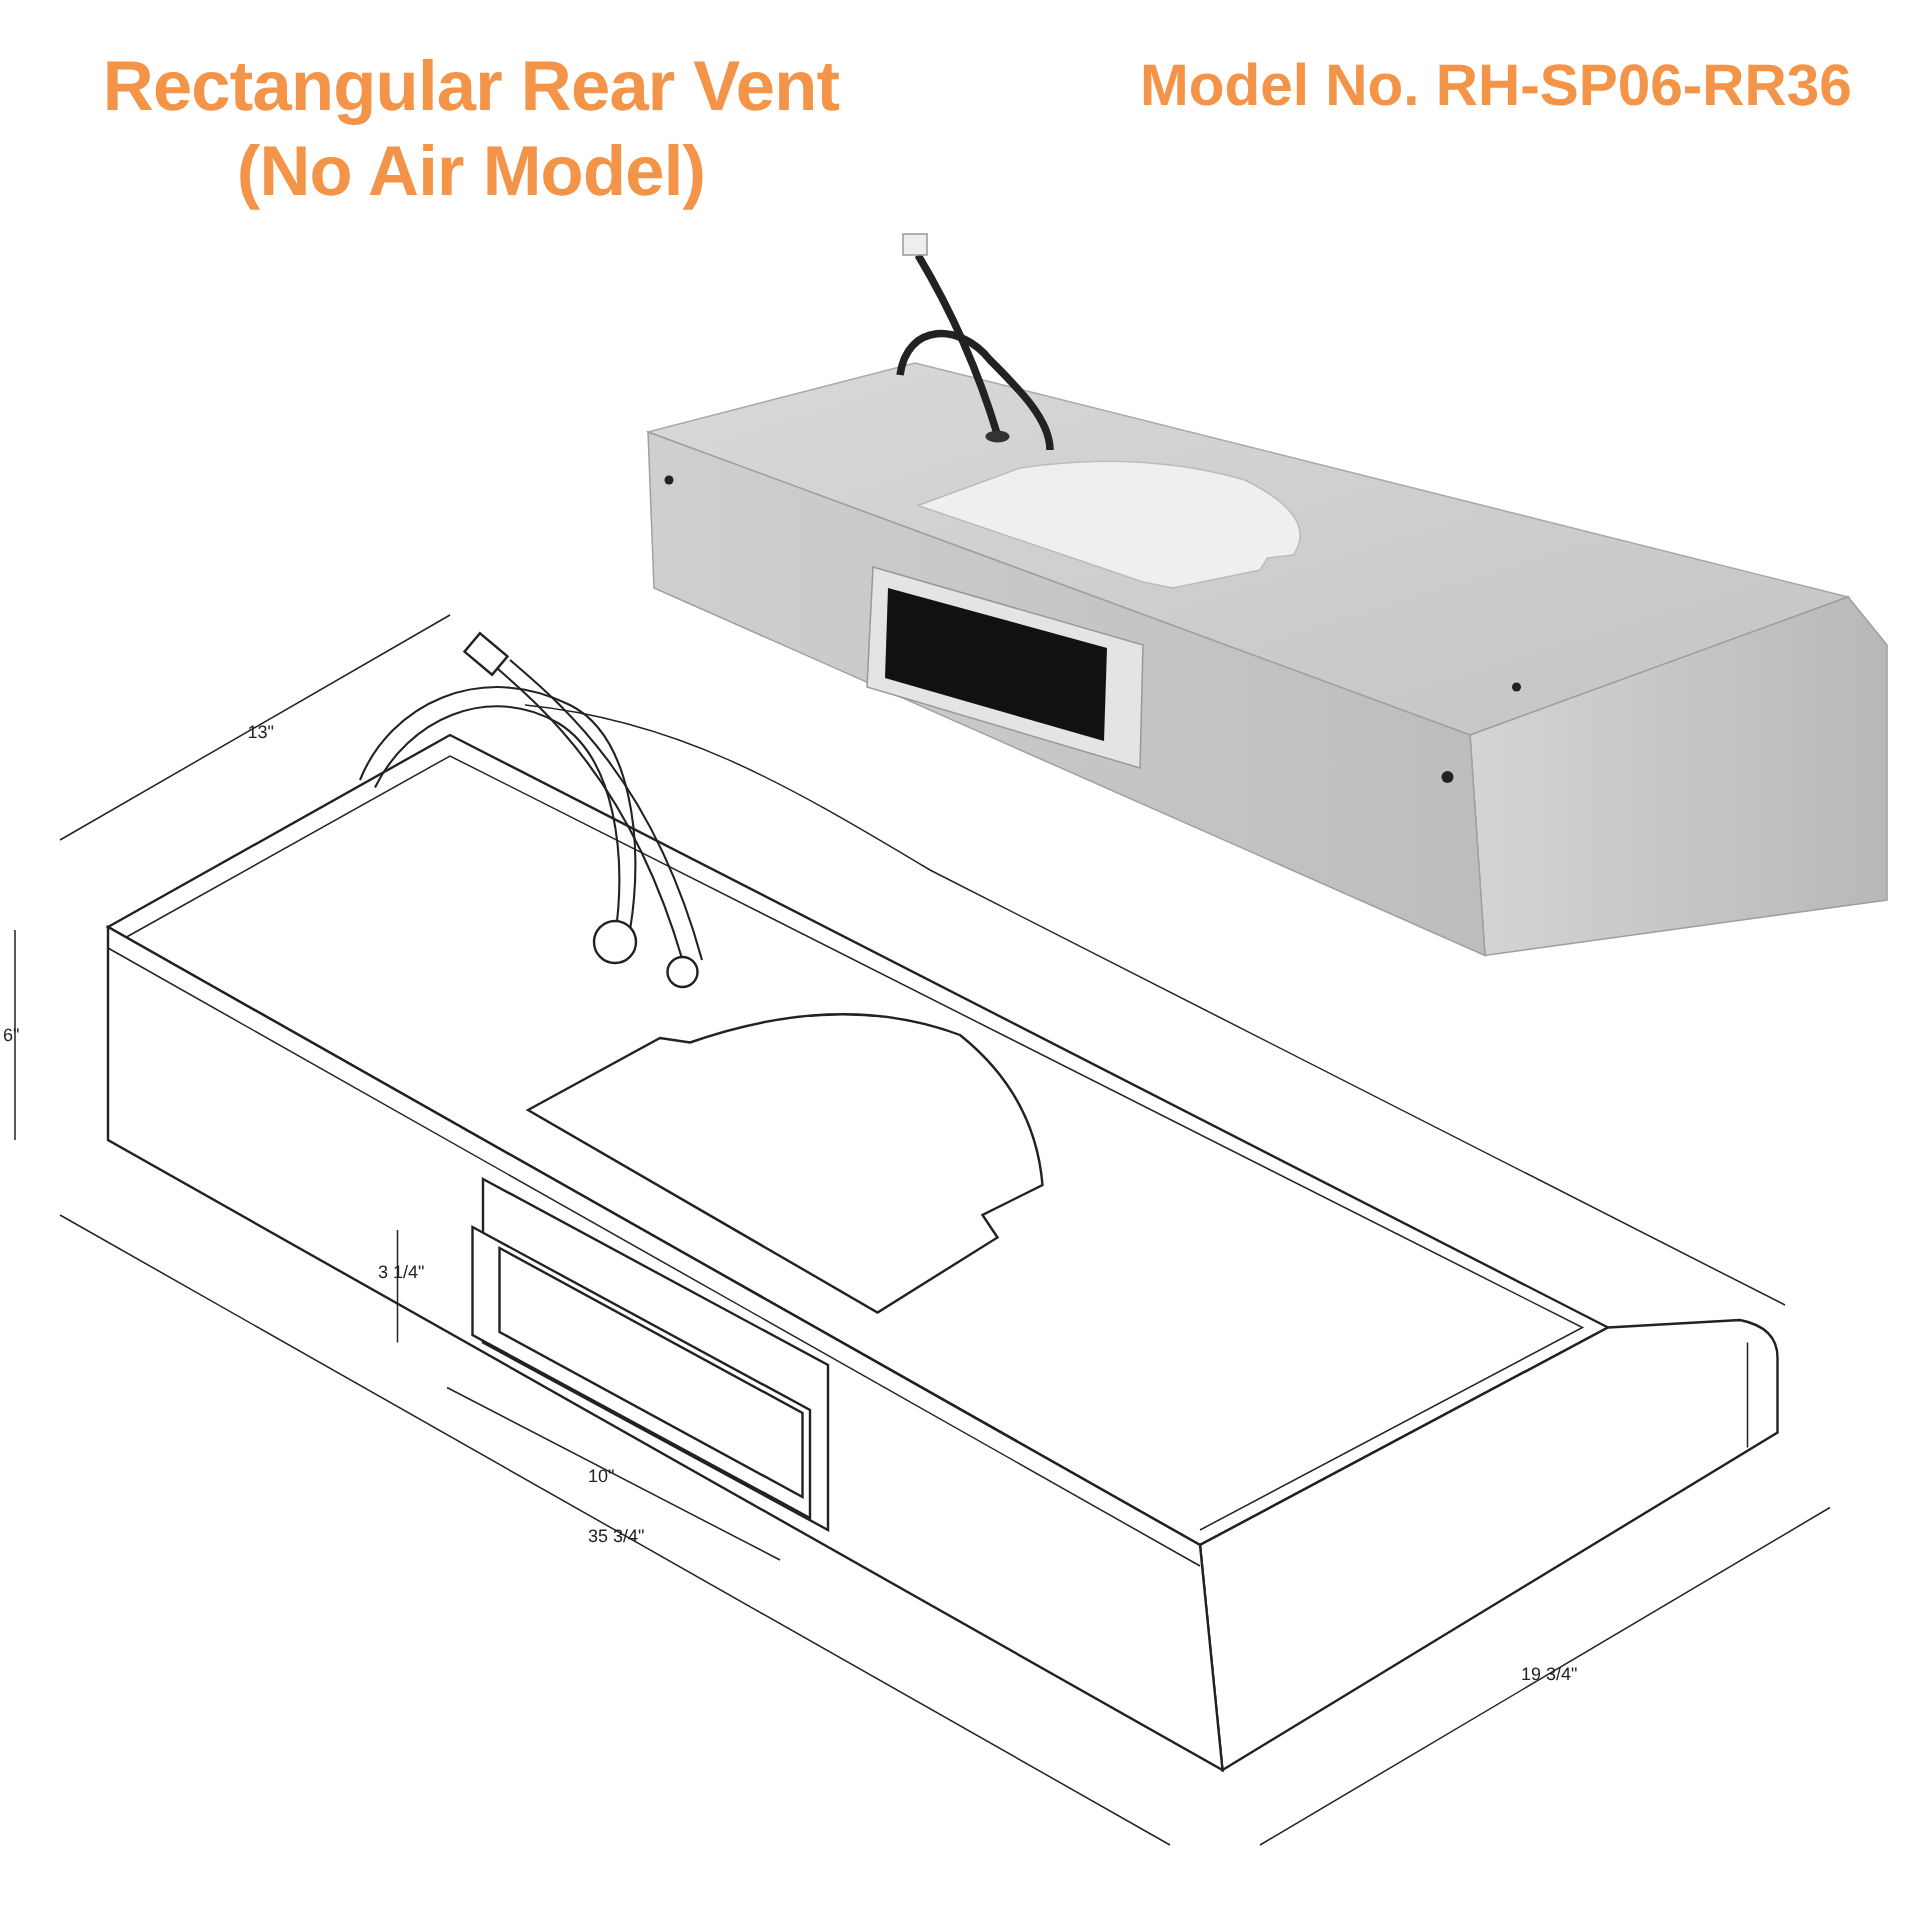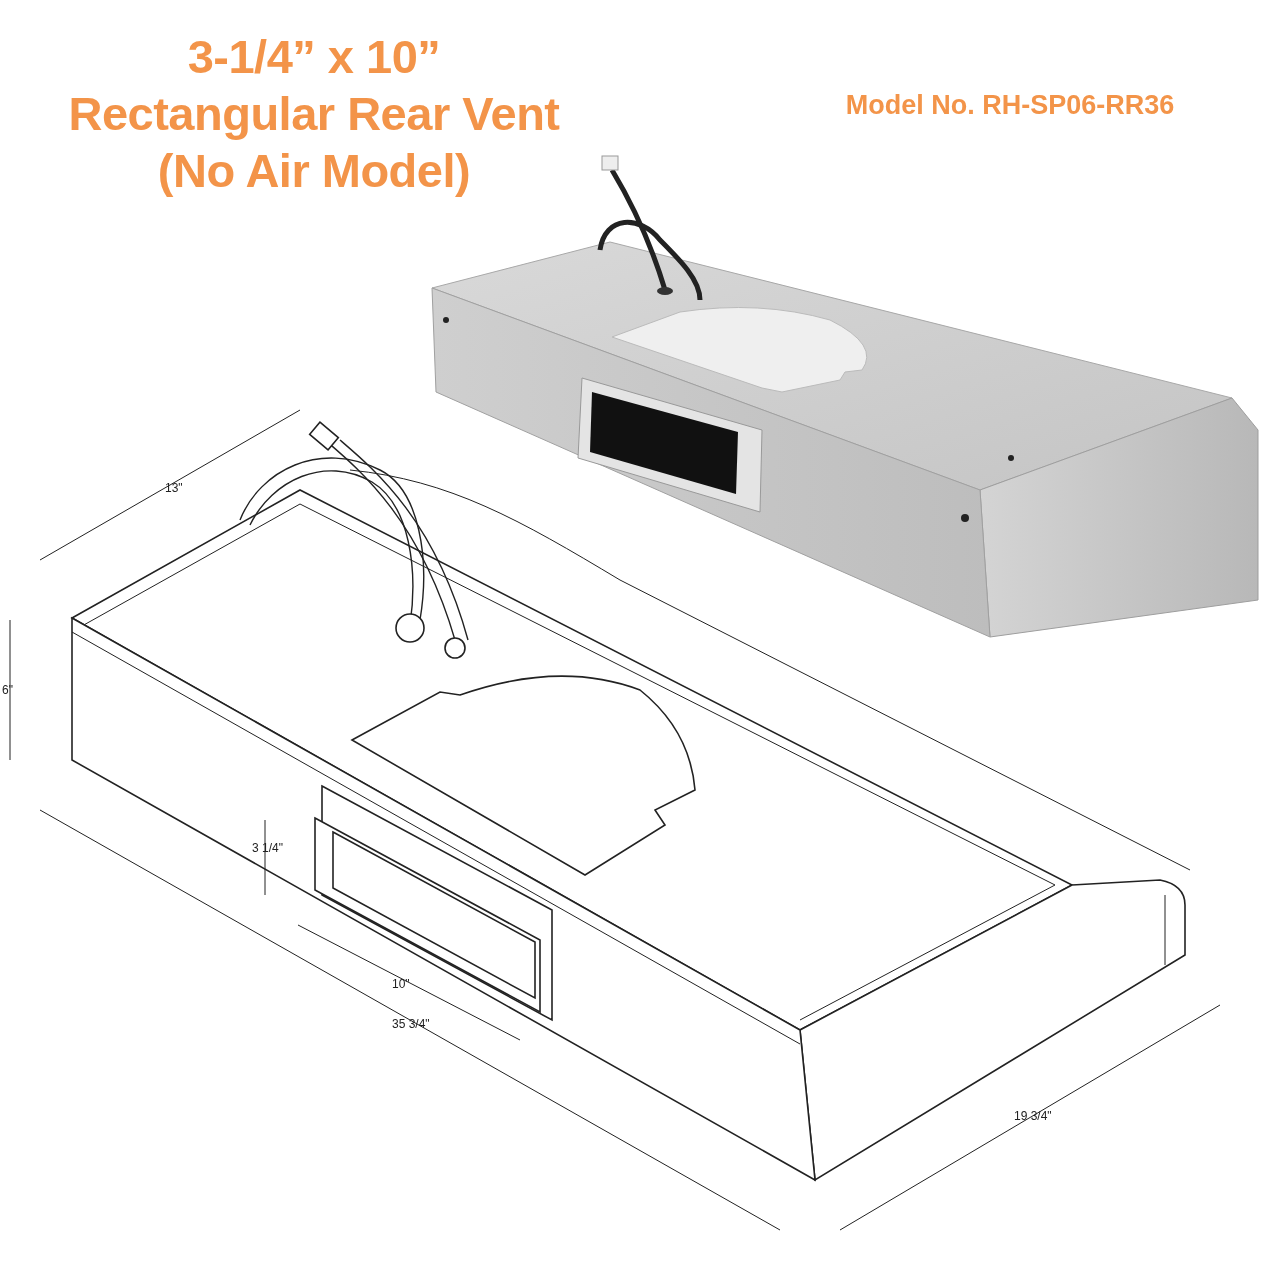--- a/index.html
+++ b/index.html
@@ -1,27 +1,26 @@
 <!DOCTYPE html>
 <html><head>
 <meta charset="utf-8">
 <style>
   html, body { margin:0; padding:0; background:#ffffff; }
   body { width:1280px; height:1280px; position:relative; overflow:hidden; font-family:"Liberation Sans", sans-serif; }
   .title { position:absolute; color:#f39449; font-weight:bold; font-family:"Liberation Sans", sans-serif; text-align:center; }
   .title-block { left:0; top:28px; width:628px; font-size:47px; line-height:57px; letter-spacing:-0.5px; }
-  .model { left:760px; top:36px; width:500px; font-size:27px; line-height:44px; text-align:center;margin-top:47px; }
+  .model { left:760px; top:36px; width:500px; font-size:39px; line-height:44px; text-align:left; }
   svg { position:absolute; left:0; top:0; }
   .dim { font-family:"Liberation Sans", sans-serif; font-size:12px; fill:#222; }
 </style>
 </head>
 <body>
 
 <div class="title title-block">
-  <div>3-1/4” x 10”</div>
   <div>Rectangular Rear Vent</div>
   <div>(No Air Model)</div>
 </div>
 <div class="title model">Model No. RH-SP06-RR36</div>
 
 <svg width="1280" height="1280" viewBox="0 0 1280 1280">
   <defs>
     <linearGradient id="steelTop" x1="0" y1="0" x2="1" y2="1">
       <stop offset="0" stop-color="#d9d9d9"></stop>
         <stop offset="1" stop-color="#c4c4c4"></stop>

